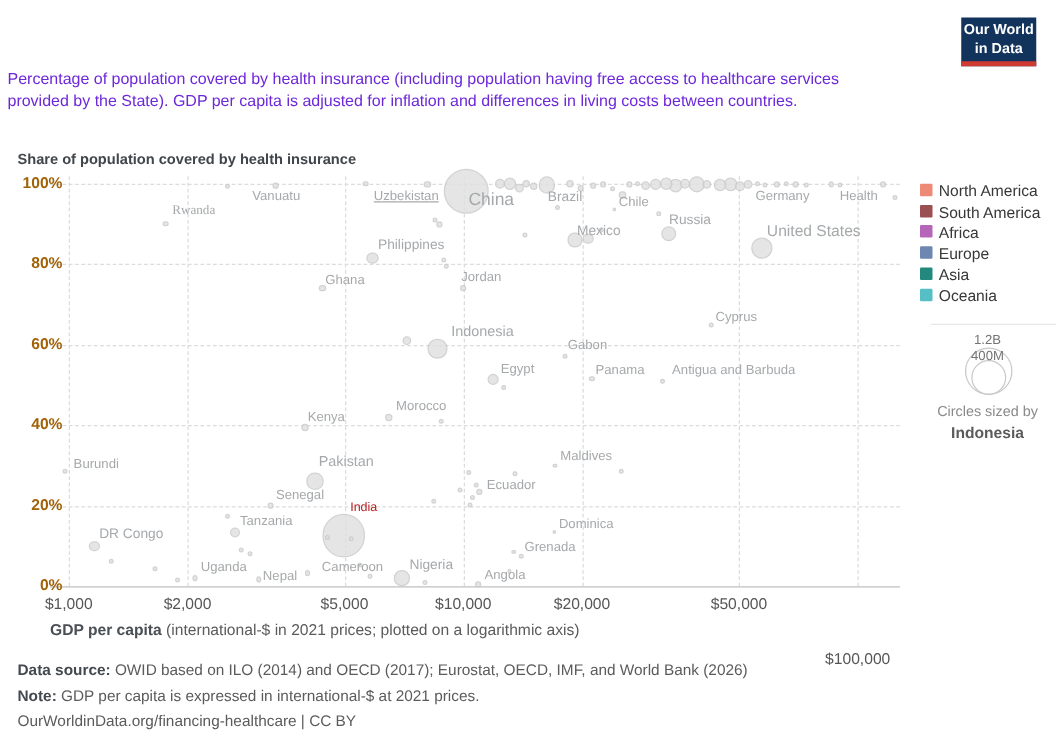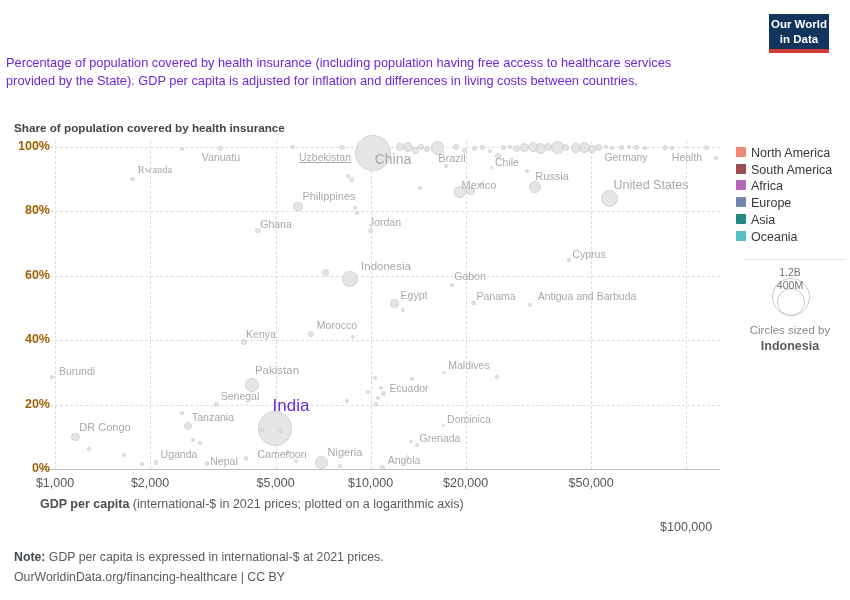--- a/index.html
+++ b/index.html
@@ -218,21 +218,21 @@
       <div class="country-label" style="left: 404px; top: 460px; font-size: 10.5px; color: rgb(166, 169, 171);">Angola</div>
       <div class="country-label" style="left: 345px; top: 452px; font-size: 11px; color: rgb(166, 169, 171);">Nigeria</div>
       <div class="country-label" style="left: 282px; top: 454px; font-size: 10.5px; color: rgb(166, 169, 171);">Cameroon</div>
       <div class="country-label" style="left: 224px; top: 461px; font-size: 10.5px; color: rgb(166, 169, 171);">Nepal</div>
       <div class="country-label" style="left: 179px; top: 454px; font-size: 10.5px; color: rgb(166, 169, 171);">Uganda</div>
       <div class="country-label" style="left: 213px; top: 417px; font-size: 10.5px; color: rgb(166, 169, 171);">Tanzania</div>
       <div class="country-label" style="left: 105px; top: 427px; font-size: 11px; color: rgb(166, 169, 171);">DR Congo</div>
       <div class="country-label" style="left: 77px; top: 371px; font-size: 10.5px; color: rgb(166, 169, 171);">Burundi</div>
       <div class="country-label" style="left: 240px; top: 396px; font-size: 10.5px; color: rgb(166, 169, 171);">Senegal</div>
       <div class="country-label" style="left: 277px; top: 370px; font-size: 11.5px; color: rgb(166, 169, 171);">Pakistan</div>
-      <div class="country-label" style="left: 291px; top: 406px; font-size: 17px; color: #6d28d9; text-align: right;">India</div>
+      <div class="country-label" style="left: 291px; top: 406px; font-size: 10px; color: #b91c1c; text-align: right;">India</div>
     </div>
 
   <div id="axis-title-x">
     <b>GDP per capita</b><span> (international-$ in 2021 prices; plotted on a logarithmic axis)</span>
   </div>
 
   <div class="legend-item" style="top:146px">
     <span class="swatch" style="background: rgb(237, 137, 117);"></span>
     <span class="legend-label">North America</span>
   </div>
@@ -258,18 +258,21 @@
   </div>
 
   <div id="legend-divider"></div>
   <div class="size-circle" style="left:772px;top:278px;width:36px;height:36px;"></div>
   <div class="size-circle" style="left:777px;top:288px;width:26px;height:26px;"></div>
   <div class="size-label" style="left:770px;top:266px;width:40px;">1.2B</div>
   <div class="size-label" style="left:770px;top:279px;width:40px;">400M</div>
   <div id="size-caption1">Circles sized by</div>
   <div id="size-caption2">Indonesia</div>
 
+  <div class="footer-line" style="top:529px">
+    <b>Data source:</b><span> OWID based on ILO (2014) and OECD (2017); Eurostat, OECD, IMF, and World Bank (2026)</span>
+  </div>
   <div class="footer-line" style="top:550px">
     <b>Note:</b><span> GDP per capita is expressed in international-$ at 2021 prices.</span>
   </div>
   <div class="footer-line" style="top:570px">OurWorldinData.org/financing-healthcare | CC BY</div>
 
 </div>
 
 </body></html>

